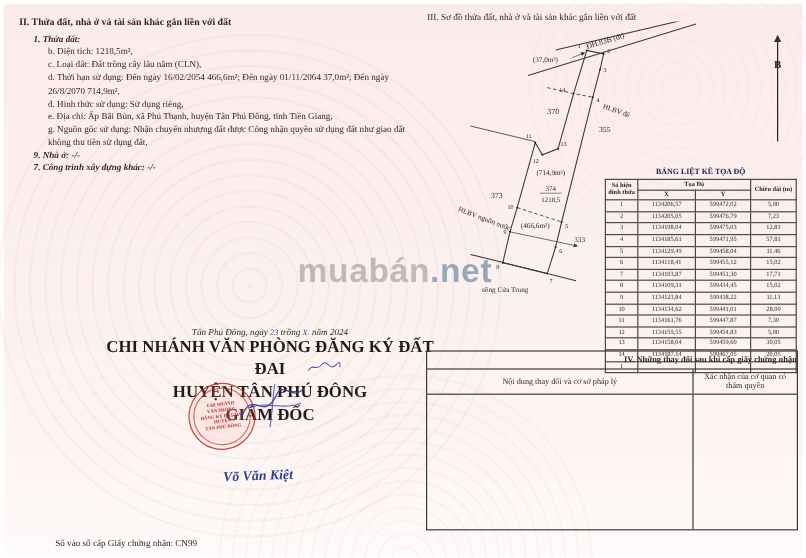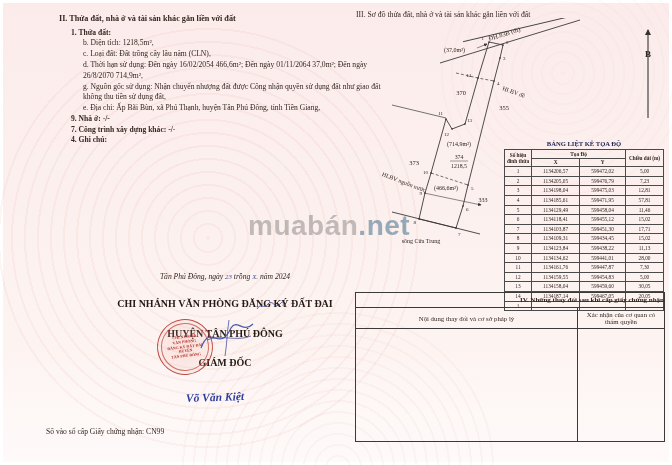--- a/index.html
+++ b/index.html
@@ -8,34 +8,34 @@
   .paper{position:absolute;left:3px;top:3px;width:666px;height:459px;
          background:linear-gradient(180deg,#fbeceb 0%,#fcf0ee 45%,#fdf4f2 75%,#fefaf9 100%);}
   .guilloche{position:absolute;border-radius:50%;pointer-events:none;}
   .g1{left:-10px;top:20px;width:430px;height:430px;
       background:repeating-radial-gradient(circle at center,rgba(210,110,100,.12) 0 2px,transparent 2px 13px);opacity:.55;}
   .g2{left:170px;top:300px;width:330px;height:330px;
       background:repeating-radial-gradient(circle at center,rgba(210,110,100,.10) 0 2px,transparent 2px 11px);opacity:.5;}
   .g3{left:430px;top:-60px;width:260px;height:260px;
       background:repeating-radial-gradient(circle at center,rgba(210,110,100,.07) 0 2px,transparent 2px 10px);opacity:.45;}
 
-  .sec2{position:absolute;left:16px;top:13px;width:326px;font-size:7.6px;line-height:1.42;margin-left:43px;}
+  .sec2{position:absolute;left:16px;top:13px;width:326px;font-size:7.6px;line-height:1.42;}
   .sec2 .title{font-weight:bold;font-size:8.2px;margin:0 0 3px 0;}
   .sec2 p{margin:0;}
-  .lbl{font-weight:bold;margin-left:12px!important;}
+  .lbl{font-weight:bold;font-style:italic;margin-left:12px!important;}
   .sub{margin-left:24px!important;}
 
   .signblock{position:absolute;left:80px;top:272px;width:290px;text-align:center;}
   .signblock .date{font-style:italic;font-size:7.6px;}
   .hw{color:#3f4a8d;font-style:italic;font-size:6.8px;}
-  .signblock .office{font-weight:bold;font-size:10px;line-height:1.35;color:#241a14;margin-top:16px;}
+  .signblock .office{font-weight:bold;font-size:14px;line-height:1.35;color:#241a14;}
   .signer-name{position:absolute;left:150px;top:391px;width:130px;text-align:center;
                color:#2b3e9e;font-style:italic;font-weight:bold;font-size:11.5px;
                font-family:"Liberation Serif",serif;transform:rotate(-2deg);}
-  .serial{position:absolute;left:46px;top:427px;font-size:7.6px;}
+  .serial{position:absolute;left:46px;top:448px;font-size:7.6px;}
 
   .stamp{position:absolute;left:157px;top:319px;width:54px;height:54px;border-radius:50%;
          border:1.7px solid rgba(184,46,38,.85);transform:rotate(-7deg);
          display:flex;align-items:center;justify-content:center;
          background:radial-gradient(circle,rgba(240,170,160,.25),rgba(240,170,160,.05));}
   .stamp-inner{position:absolute;inset:3px;border-radius:50%;border:1px solid rgba(184,46,38,.65);}
   .stamp-text{font-size:3.9px;font-weight:bold;color:#b5342c;line-height:1.25;text-align:center;}
 
   .scribble{position:absolute;}
 
@@ -72,25 +72,25 @@
   <div class="guilloche g2"></div>
   <div class="guilloche g3"></div>
 </div>
 
 <div class="sec2">
   <p class="title">II. Thửa đất, nhà ở và tài sản khác gắn liền với đất</p>
   <p class="lbl">1. Thửa đất:</p>
   <p class="sub">b. Diện tích: 1218,5m²,</p>
   <p class="sub">c. Loại đất: Đất trồng cây lâu năm (CLN),</p>
   <p class="sub">d. Thời hạn sử dụng: Đến ngày 16/02/2054 466,6m²; Đến ngày 01/11/2064 37,0m²; Đến ngày 26/8/2070 714,9m²,</p>
+  <p class="sub">đ. Hình thức sử dụng: Sử dụng riêng,</p>
+  <p class="sub">e. Địa chỉ: Ấp Bãi Bùn, xã Phú Thạnh, huyện Tân Phú Đông, tỉnh Tiền Giang,</p>
   <p class="sub">g. Nguồn gốc sử dụng: Nhận chuyển nhượng đất được Công nhận quyền sử dụng đất như giao đất không thu tiền sử dụng đất,</p>
-  <p class="sub">e. Địa chỉ: Ấp Bãi Bùn, xã Phú Thạnh, huyện Tân Phú Đông, tỉnh Tiền Giang,</p>
   <p class="lbl">9. Nhà ở: -/-</p>
   <p class="lbl">7. Công trình xây dựng khác: -/-</p>
-  <p class="lbl">4. Ghi chú:</p>
 </div>
 
 <div class="signblock">
   <div class="date">
     <span>Tân Phú Đông, ngày</span>
     <span class="hw">23</span>
     <span>trồng</span>
     <span class="hw">X.</span>
     <span>năm 2024</span>
   </div>

